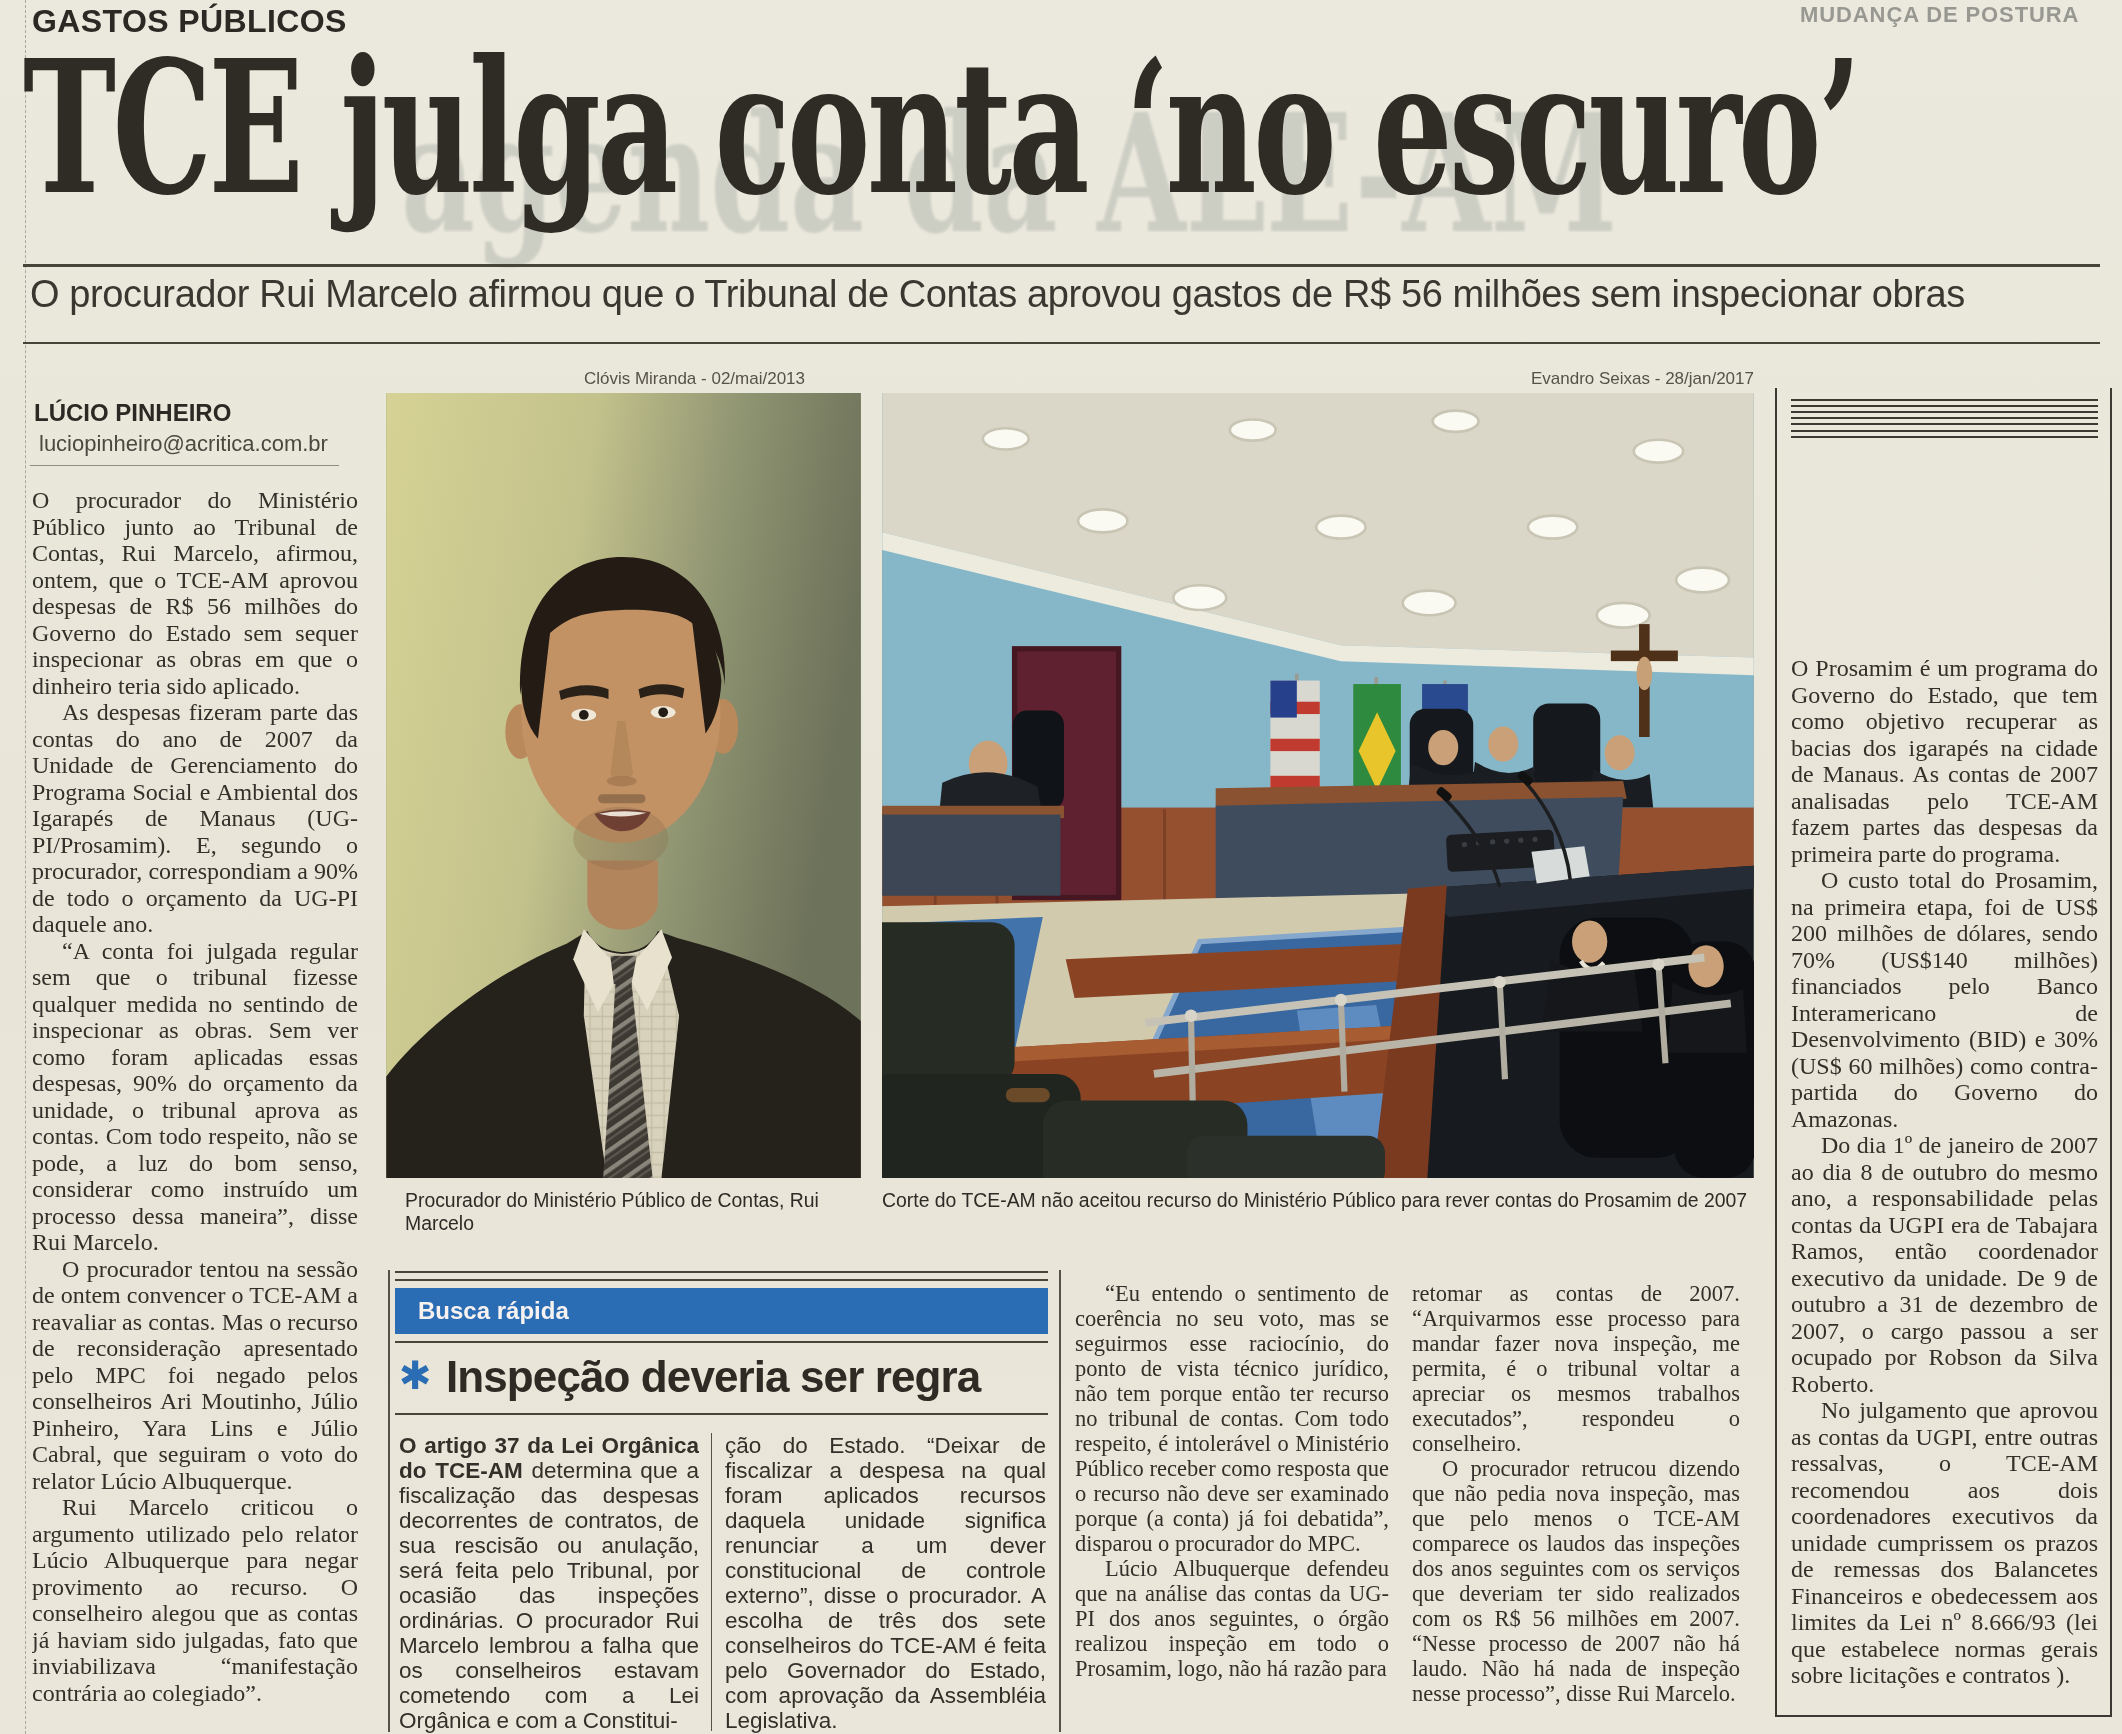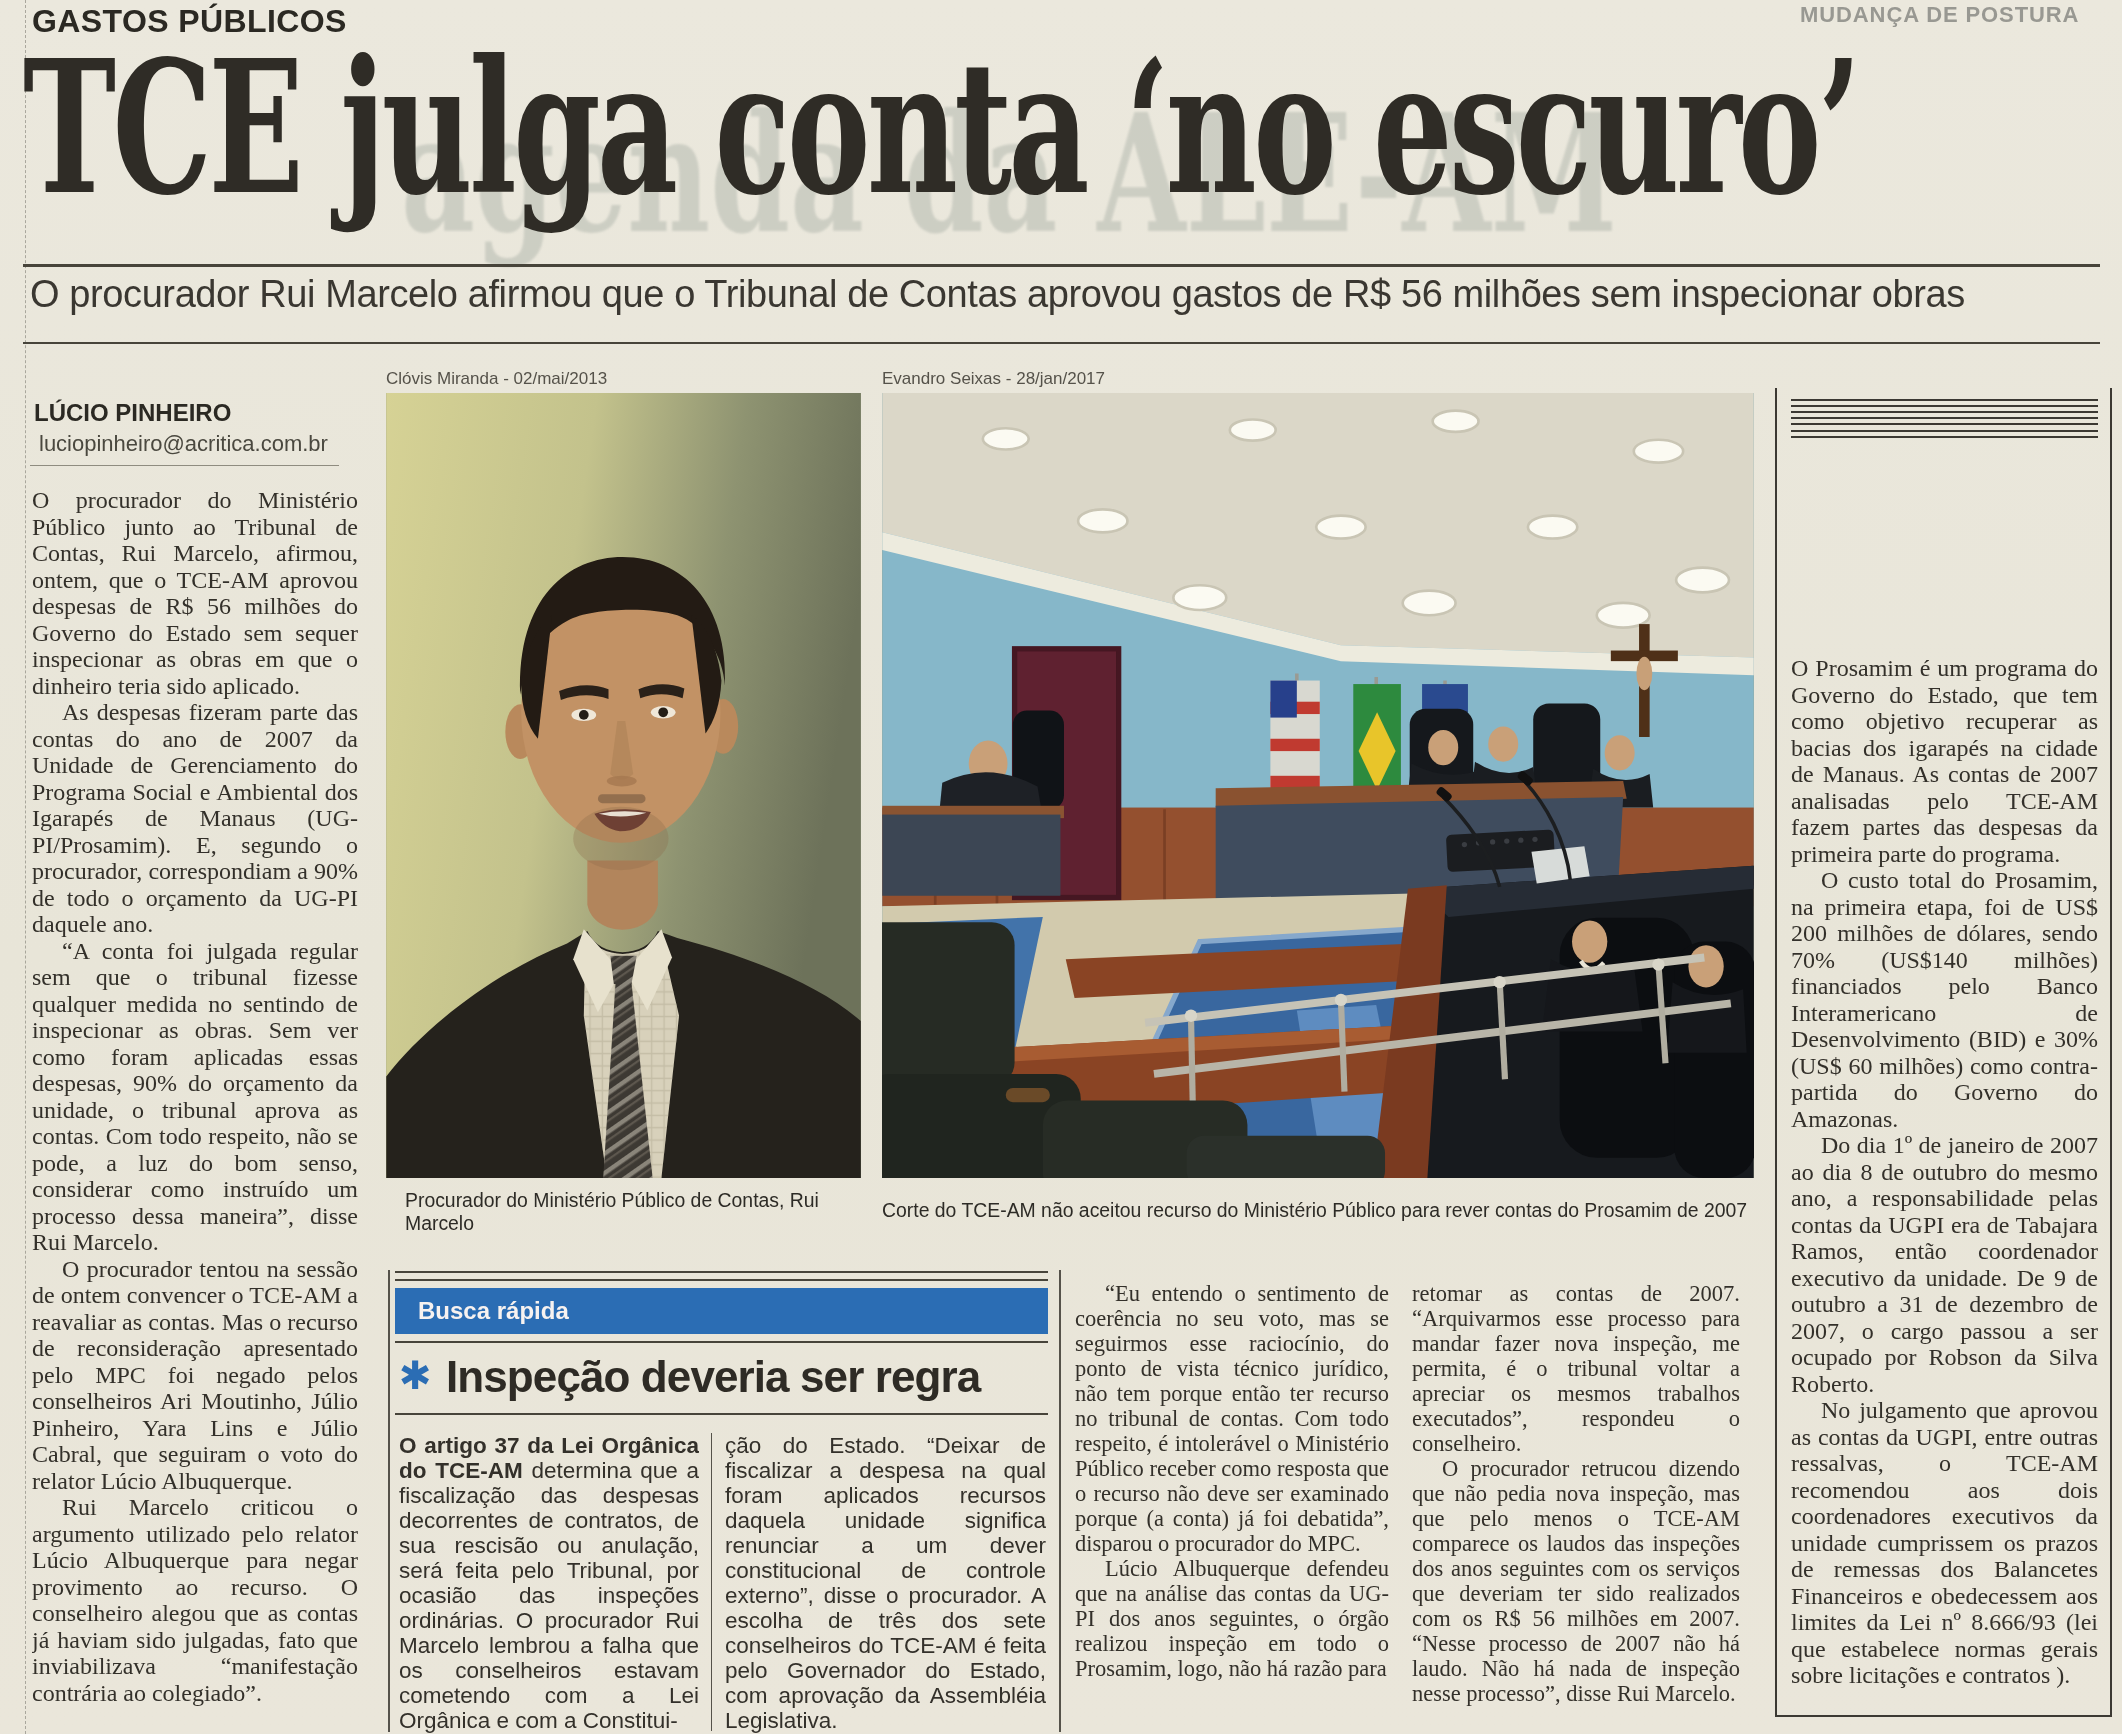--- a/index.html
+++ b/index.html
@@ -23,21 +23,21 @@
      color:#b5bab0;opacity:.55;white-space:nowrap;z-index:0;filter:blur(1.3px);}
   #ghost-headline span{display:inline-block;transform:scaleX(.7);transform-origin:left;}
   #bleed-top-right{left:1800px;top:1.8px;width:318px;font-size:22px;font-weight:bold;color:#90908a;
      letter-spacing:0.9px;text-align:left;opacity:.9;}
   #headline{left:23px;top:35px;font-family:"DejaVu Serif",serif;font-weight:bold;font-size:184px;
      line-height:1;color:#2f2c26;white-space:nowrap;z-index:2;letter-spacing:-5.3px;}
   #headline span{display:inline-block;transform:scaleX(.68);transform-origin:left;}
   #subhead{left:30px;top:273px;font-size:38px;color:#3a3731;letter-spacing:-0.4px;white-space:nowrap;z-index:2;}
   #byline-author{left:34px;top:399px;font-size:24px;font-weight:bold;color:#2b2923;}
   #byline-email{left:39px;top:431px;font-size:22px;color:#4a483f;}
-  .credit{top:369px;font-size:17px;color:#55524a;text-align:left;}
+  .credit{top:369px;font-size:17px;color:#55524a;text-align:right;}
   .caption{top:1189px;font-size:19.4px;color:#2d2b26;}
   .photo{top:393px;height:785px;overflow:hidden;background:#9aa089;}
   .photo svg{display:block;}
   #bq-tab{left:395px;top:1288px;width:653px;height:46px;background:#2b6db4;color:#f7f2f0;
      font-size:24px;font-weight:bold;line-height:46px;padding-left:23px;box-sizing:border-box;}
   #bq-ast{left:399px;top:1356px;font-family:"DejaVu Sans",sans-serif;font-size:39px;color:#2b6db4;line-height:1;}
   #bq-title{left:446px;top:1352px;font-size:44px;font-weight:bold;color:#2e2b25;letter-spacing:-0.9px;white-space:nowrap;}
   .ladder{position:absolute;background:#3c3933;height:1.8px;}
   #sb-title{left:1791px;top:452px;width:291px;font-family:"Liberation Serif",serif;font-weight:400;
      font-size:55px;line-height:62px;color:#37342c;}
@@ -236,21 +236,21 @@
       </g>
       <rect x="-40" y="600" width="190" height="185" rx="26" fill="#262b24"></rect>
       <rect x="-20" y="772" width="245" height="130" rx="28" fill="#20251f"></rect>
       <rect x="182" y="802" width="232" height="110" rx="28" fill="#272c25"></rect>
       <rect x="345" y="842" width="225" height="60" rx="20" fill="#2b302a"></rect>
       <rect x="140" y="788" width="50" height="16" rx="8" fill="#6a4a28"></rect>
     </svg>
   </div>
 
   <div class="abs caption" style="left:405px;width:475px;">Procurador do Ministério Público de Contas, Rui Marcelo</div>
-  <div class="abs caption" style="left:882px;width:872px;margin-top:10px;">Corte do TCE-AM não aceitou recurso do Ministério Público para rever contas do Prosamim de 2007</div>
+  <div class="abs caption" style="left:882px;width:872px;">Corte do TCE-AM não aceitou recurso do Ministério Público para rever contas do Prosamim de 2007</div>
 
   <div class="vrule" style="left:388px;top:1270px;width:1.8px;height:462px;"></div>
   <div class="vrule" style="left:1059px;top:1270px;width:1.8px;height:462px;"></div>
   <div class="rule" style="left:395px;top:1271px;width:653px;height:1.8px;"></div>
   <div class="rule" style="left:395px;top:1279px;width:653px;height:1.8px;"></div>
   <div class="abs" id="bq-tab">Busca rápida</div>
   <div class="rule" style="left:395px;top:1341px;width:653px;height:1.8px;"></div>
   <div class="abs" id="bq-ast">✱</div>
   <div class="abs" id="bq-title">Inspeção deveria ser regra</div>
   <div class="rule" style="left:395px;top:1413px;width:653px;height:1.8px;"></div>

